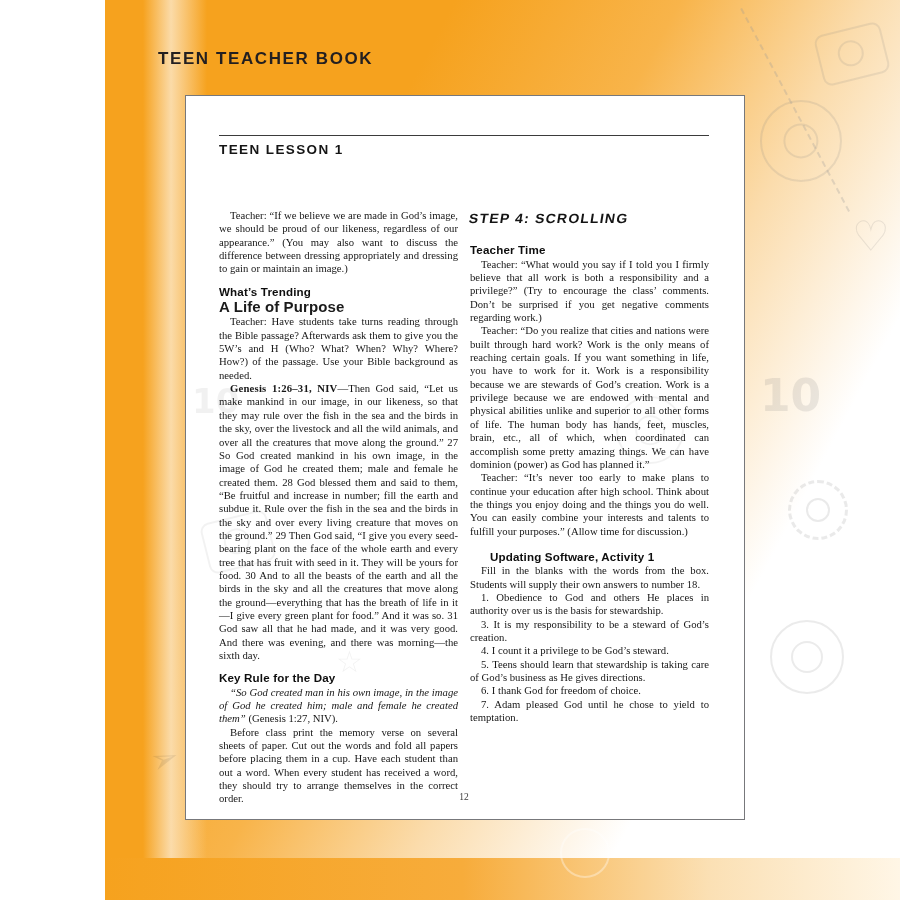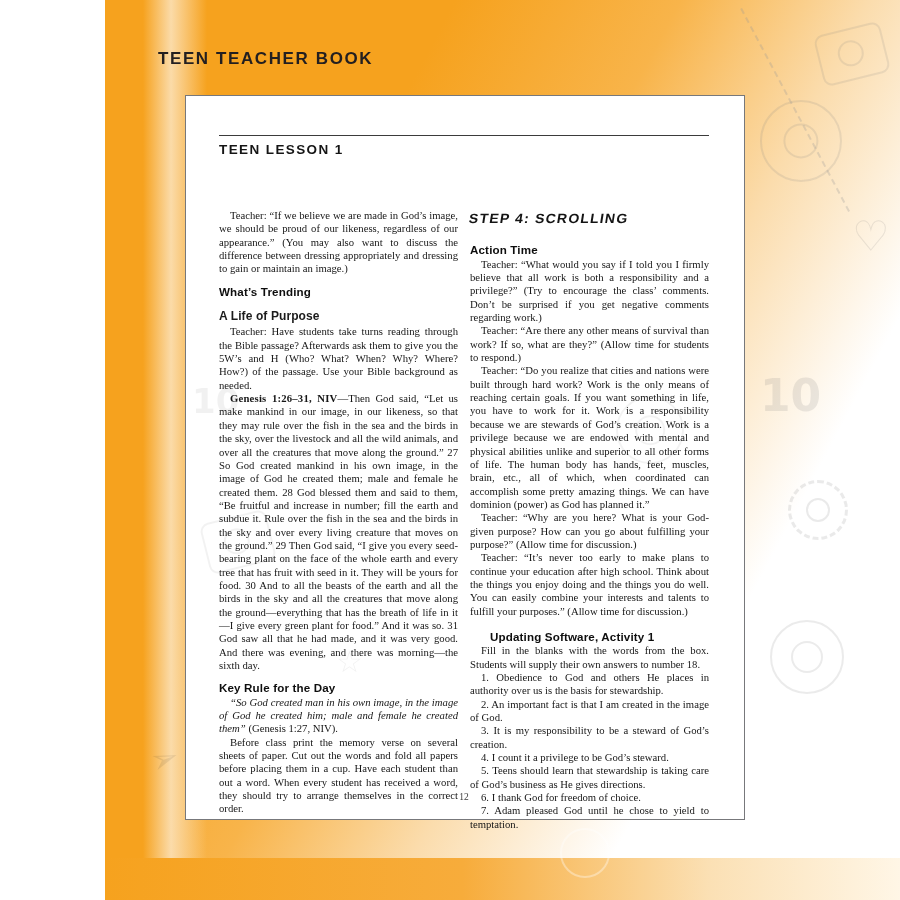--- a/index.html
+++ b/index.html
@@ -60,22 +60,22 @@
     letter-spacing:1.4px;color:#151515;transform:scaleY(.95);transform-origin:left top;
   }
   .columns{position:absolute;top:113px;left:0;right:0;display:flex;gap:12px;}
   .col{width:240px;font-size:10.7px;line-height:13.35px;color:#161616;text-align:justify;}
   .col p{margin:0;text-indent:11px;}
   .h-sans{
     font-family:"Liberation Sans",sans-serif;font-weight:bold;font-size:11.6px;
     color:#0E0E0E;margin:9px 0 1px;text-align:left;text-indent:0;letter-spacing:.15px;
   }
   .h-sub{
-    font-family:"Liberation Sans",sans-serif;font-weight:bold;font-size:12px;
-    color:#1B1B1B;margin:12px 0 2px;text-align:left;text-indent:0;letter-spacing:.1px;
+    font-family:"Liberation Sans",sans-serif;font-weight:bold;font-size:15px;
+    color:#1B1B1B;margin:2px 0 2px;text-align:left;text-indent:0;letter-spacing:.1px;
   }
   .step-title{
     font-family:"Liberation Sans",sans-serif;font-weight:bold;font-size:14px;
     letter-spacing:1.2px;color:#141414;margin:4px 0 17px;
     transform:skewX(-9deg) scaleY(.95);transform-origin:left top;text-align:left;text-indent:0;
   }
   .lead-bold{font-weight:bold;letter-spacing:.2px;margin-top:48px;}
   .quote{font-style:italic;}
   .pgnum{
     position:absolute;bottom:17px;left:50%;transform:translateX(-50%);
@@ -132,30 +132,27 @@
         <div class="h-sub">A Life of Purpose</div>
         <p>Teacher: Have students take turns reading through the Bible passage? Afterwards ask them to give you the 5W’s and H (Who? What? When? Why? Where? How?) of the passage. Use your Bible background as needed.</p>
         <p><span class="lead-bold">Genesis 1:26–31, NIV</span><span>—Then God said, “Let us make mankind in our image, in our likeness, so that they may rule over the fish in the sea and the birds in the sky, over the livestock and all the wild animals, and over all the creatures that move along the ground.” 27 So God created mankind in his own image, in the image of God he created them; male and female he created them. 28 God blessed them and said to them, “Be fruitful and increase in number; fill the earth and subdue it. Rule over the fish in the sea and the birds in the sky and over every living creature that moves on the ground.” 29 Then God said, “I give you every seed-bearing plant on the face of the whole earth and every tree that has fruit with seed in it. They will be yours for food. 30 And to all the beasts of the earth and all the birds in the sky and all the creatures that move along the ground—everything that has the breath of life in it—I give every green plant for food.” And it was so. 31 God saw all that he had made, and it was very good. And there was evening, and there was morning—the sixth day.</span></p>
         <div class="h-sans">Key Rule for the Day</div>
         <p><span class="quote">“So God created man in his own image, in the image of God he created him; male and female he created them”</span><span> (Genesis 1:27, NIV).</span></p>
         <p>Before class print the memory verse on several sheets of paper. Cut out the words and fold all papers before placing them in a cup. Have each student than out a word. When every student has received a word, they should try to arrange themselves in the correct order.</p>
       </div>
 
       <div class="col">
         <div class="step-title">STEP 4: SCROLLING</div>
-        <div class="h-sans" style="margin-top:0;">Action Time</div>
+        <div class="h-sans" style="margin-top:0;">Teacher Time</div>
         <p>Teacher: “What would you say if I told you I firmly believe that all work is both a responsibility and a privilege?” (Try to encourage the class’ comments. Don’t be surprised if you get negative comments regarding work.)</p>
-        <p>Teacher: “Are there any other means of survival than work? If so, what are they?” (Allow time for students to respond.)</p>
         <p>Teacher: “Do you realize that cities and nations were built through hard work? Work is the only means of reaching certain goals. If you want something in life, you have to work for it. Work is a responsibility because we are stewards of God’s creation. Work is a privilege because we are endowed with mental and physical abilities unlike and superior to all other forms of life. The human body has hands, feet, muscles, brain, etc., all of which, when coordinated can accomplish some pretty amazing things. We can have dominion (power) as God has planned it.”</p>
-        <p>Teacher: “Why are you here? What is your God-given purpose? How can you go about fulfilling your purpose?” (Allow time for discussion.)</p>
         <p>Teacher: “It’s never too early to make plans to continue your education after high school. Think about the things you enjoy doing and the things you do well. You can easily combine your interests and talents to fulfill your purposes.” (Allow time for discussion.)</p>
         <div class="h-sans" style="margin-top:12px;padding-left:20px;">Updating Software, Activity 1</div>
         <p>Fill in the blanks with the words from the box. Students will supply their own answers to number 18.</p>
         <p>1. Obedience to God and others He places in authority over us is the basis for stewardship.</p>
-        <p>2. An important fact is that I am created in the image of God.</p>
         <p>3. It is my responsibility to be a steward of God’s creation.</p>
         <p>4. I count it a privilege to be God’s steward.</p>
         <p>5. Teens should learn that stewardship is taking care of God’s business as He gives directions.</p>
         <p>6. I thank God for freedom of choice.</p>
         <p>7. Adam pleased God until he chose to yield to temptation.</p>
       </div>
 
     </div>
 
     <div class="pgnum">12</div>

